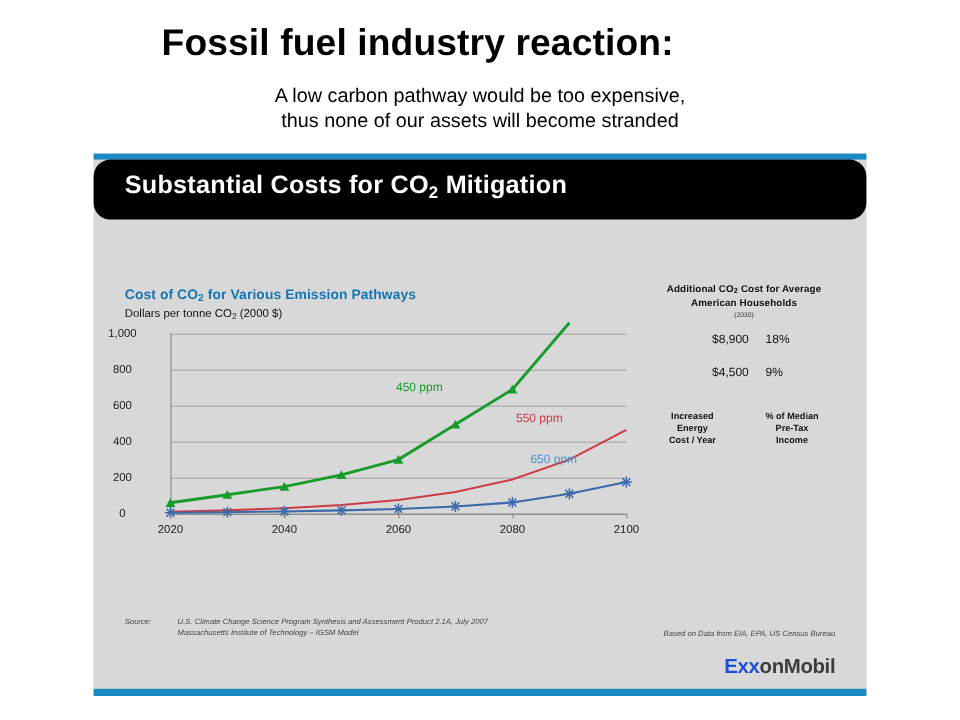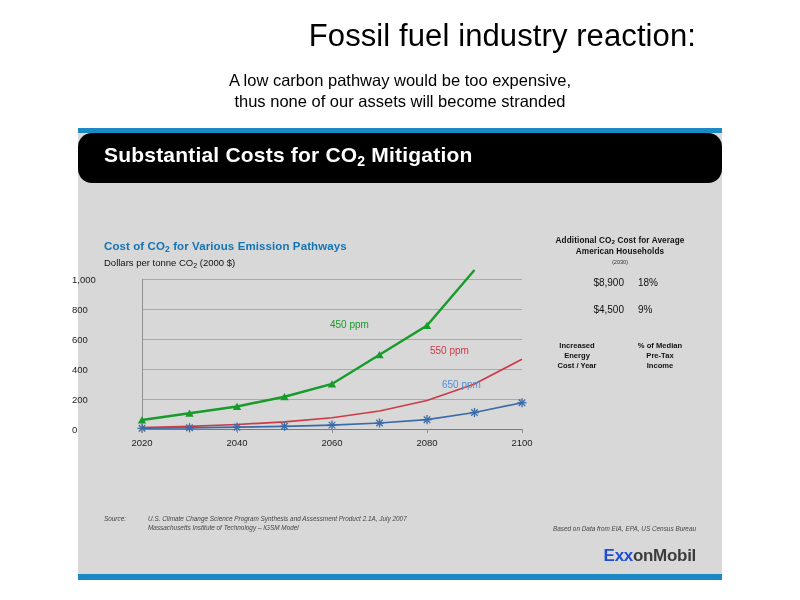--- a/index.html
+++ b/index.html
@@ -4,22 +4,22 @@
 <style>
   html,body{margin:0;padding:0;}
   body{
     width:800px;height:600px;background:#ffffff;
     font-family:"Liberation Sans",sans-serif;
     overflow:hidden;position:relative;
   }
 
   
   #slide-title{
-    position:absolute;left:0;top:18px;width:696px;text-align:right;
-    font-size:31px;color:#000;letter-spacing:.1px;font-weight:400;
+    position:absolute;left:0;top:18px;width:696px;text-align:center;
+    font-size:31px;color:#000;letter-spacing:.1px;font-weight:700;
   }
   #slide-subtitle{
     position:absolute;left:0;top:70px;width:800px;text-align:center;
     font-size:16.5px;color:#000;line-height:21px;
   }
   #slide-subtitle div{white-space:nowrap;}
 
   
   #exxon-card{
     position:absolute;left:78px;top:128px;width:644px;height:452px;
@@ -39,21 +39,21 @@
 
   
   #chart-block{position:absolute;left:26px;top:112px;width:440px;}
   #chart-title{color:#1474b4;font-size:11.5px;font-weight:bold;letter-spacing:.1px;}
   #chart-title sub{font-size:8.5px;vertical-align:-2px;}
   #chart-subtitle{color:#111;font-size:9.5px;margin-top:3px;}
   #chart-subtitle sub{font-size:7px;vertical-align:-2px;}
 
   #plot-wrap{position:relative;width:430px;height:165px;margin-top:10px;}
   .ytick{
-    position:absolute;right:402px;width:60px;text-align:left;
+    position:absolute;right:402px;width:60px;text-align:center;
     font-size:9.5px;color:#222;transform:translateY(-50%);
   }
   #plot-area{
     position:absolute;left:38px;top:0;width:380px;height:150px;
   }
   .gridline{position:absolute;left:0;width:380px;height:1px;background:#9b9b9b;opacity:.75;}
   #axis-y{position:absolute;left:0;top:0;width:1px;height:150px;background:#8f8f8f;}
   #axis-x{position:absolute;left:0;top:150px;width:380px;height:1px;background:#7a7a7a;}
   .xtickmark{position:absolute;top:150px;width:1px;height:4px;background:#8f8f8f;}
   .xtick{

